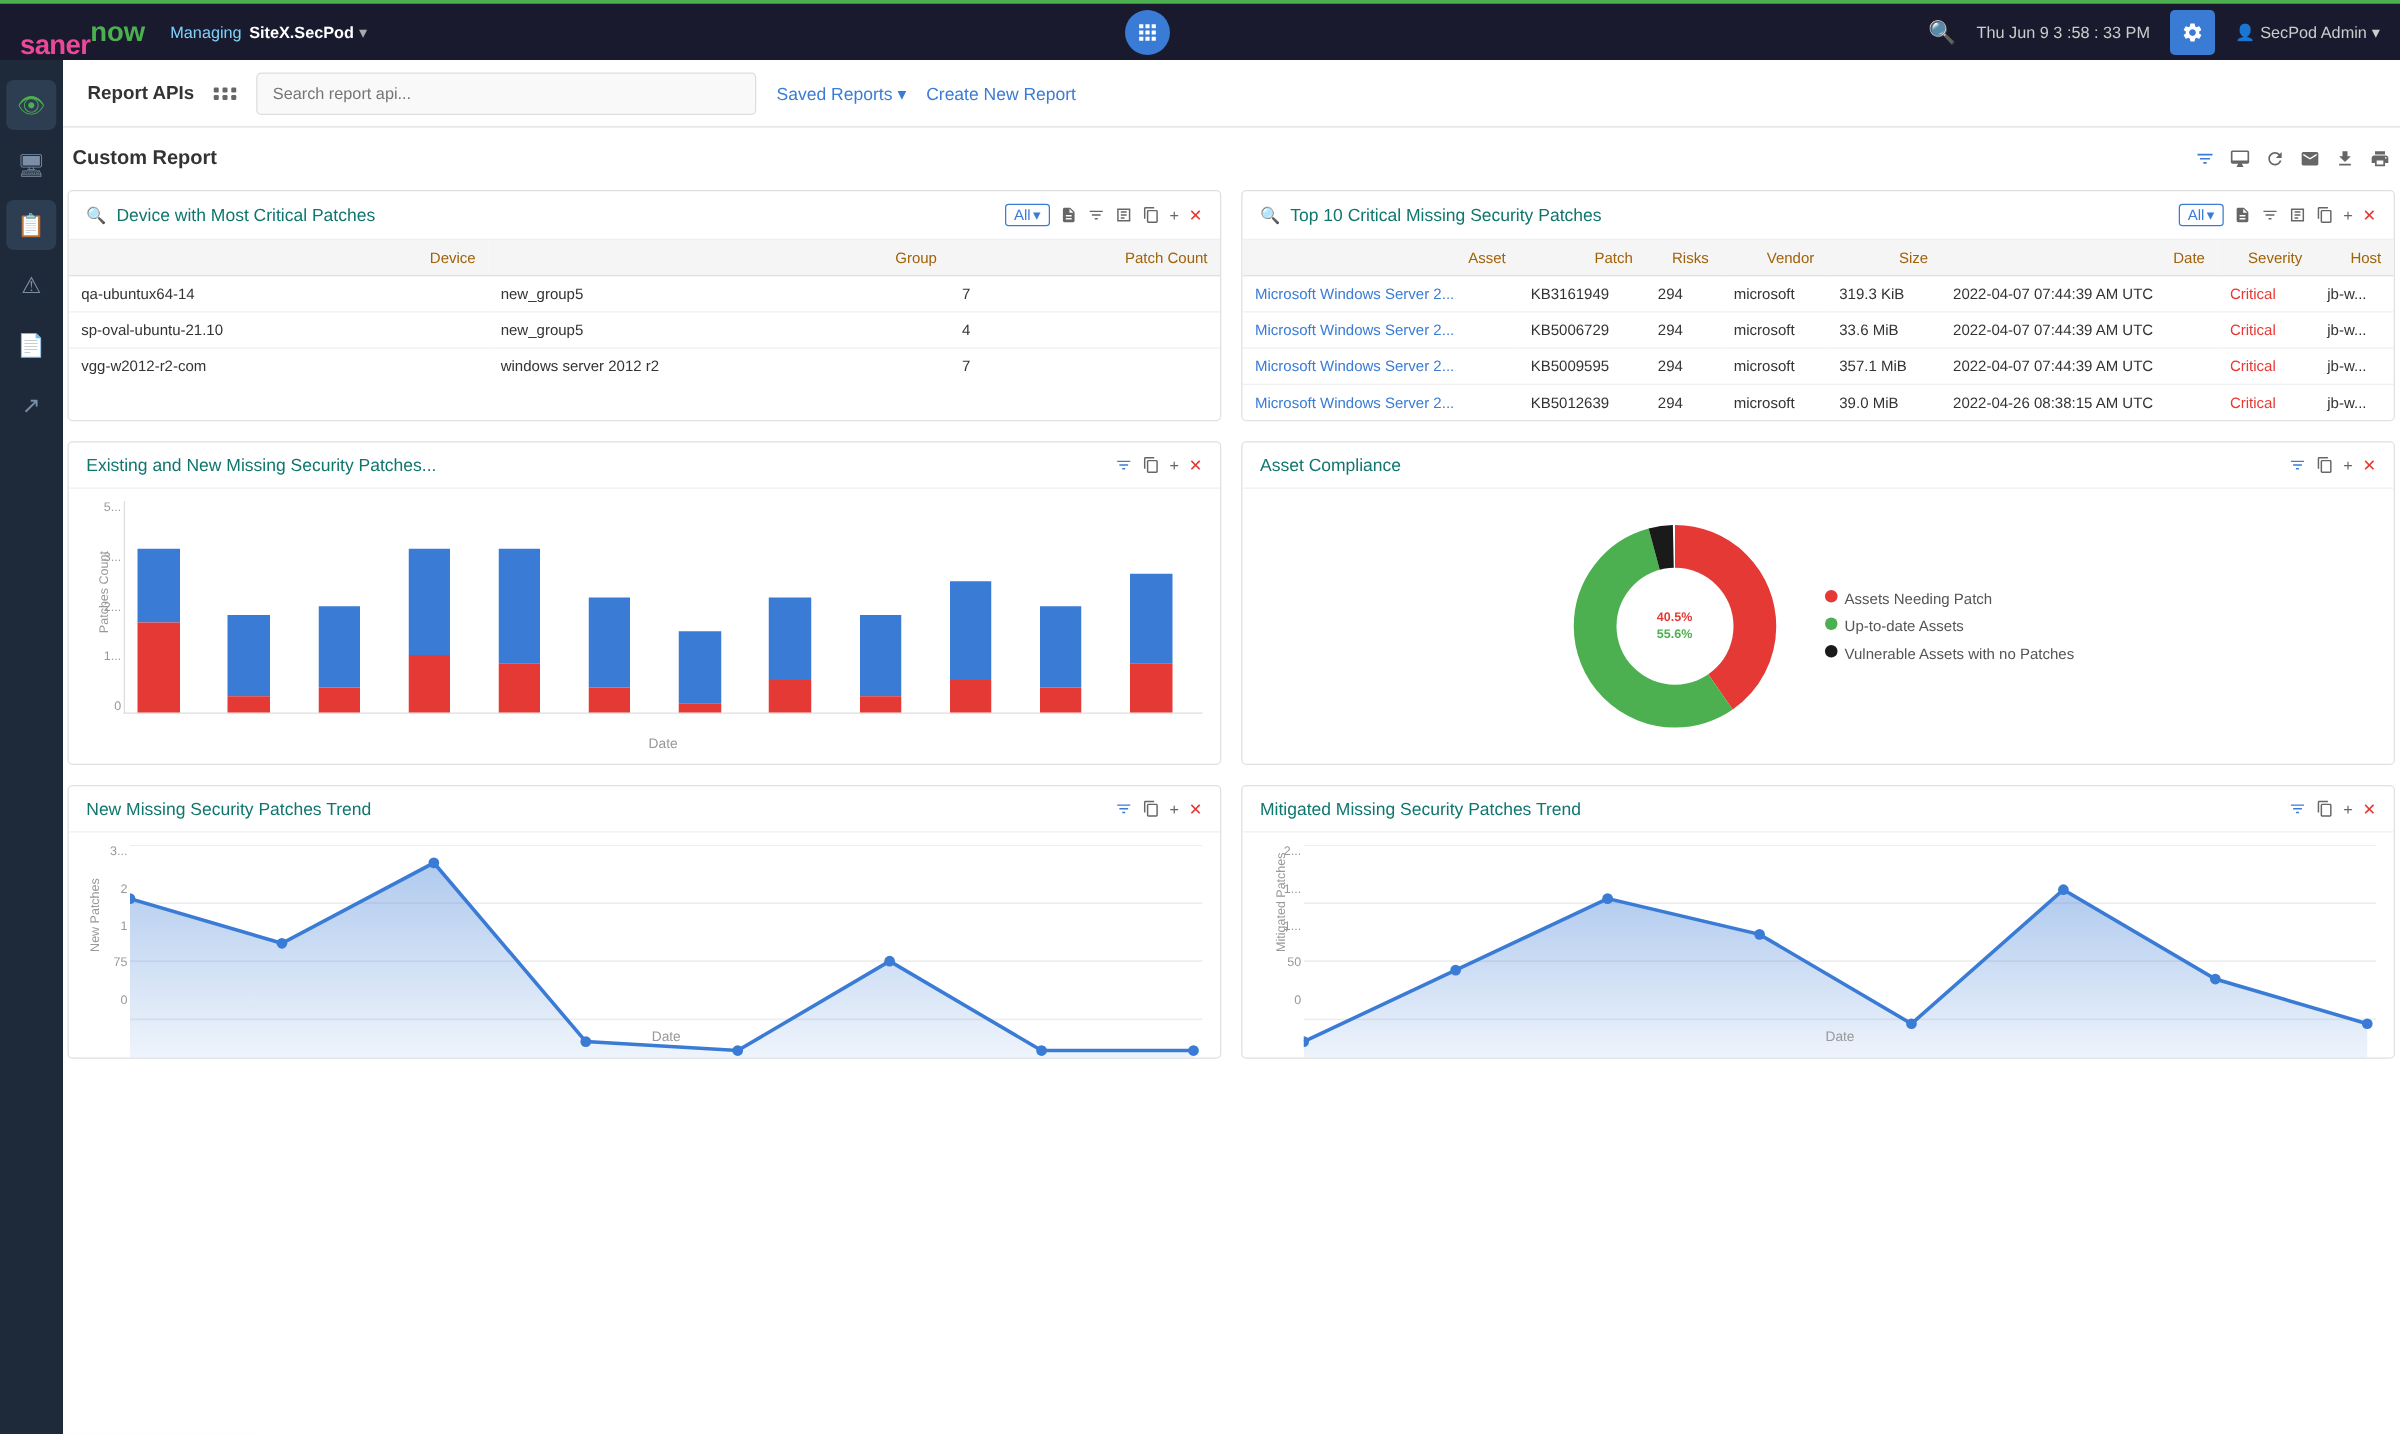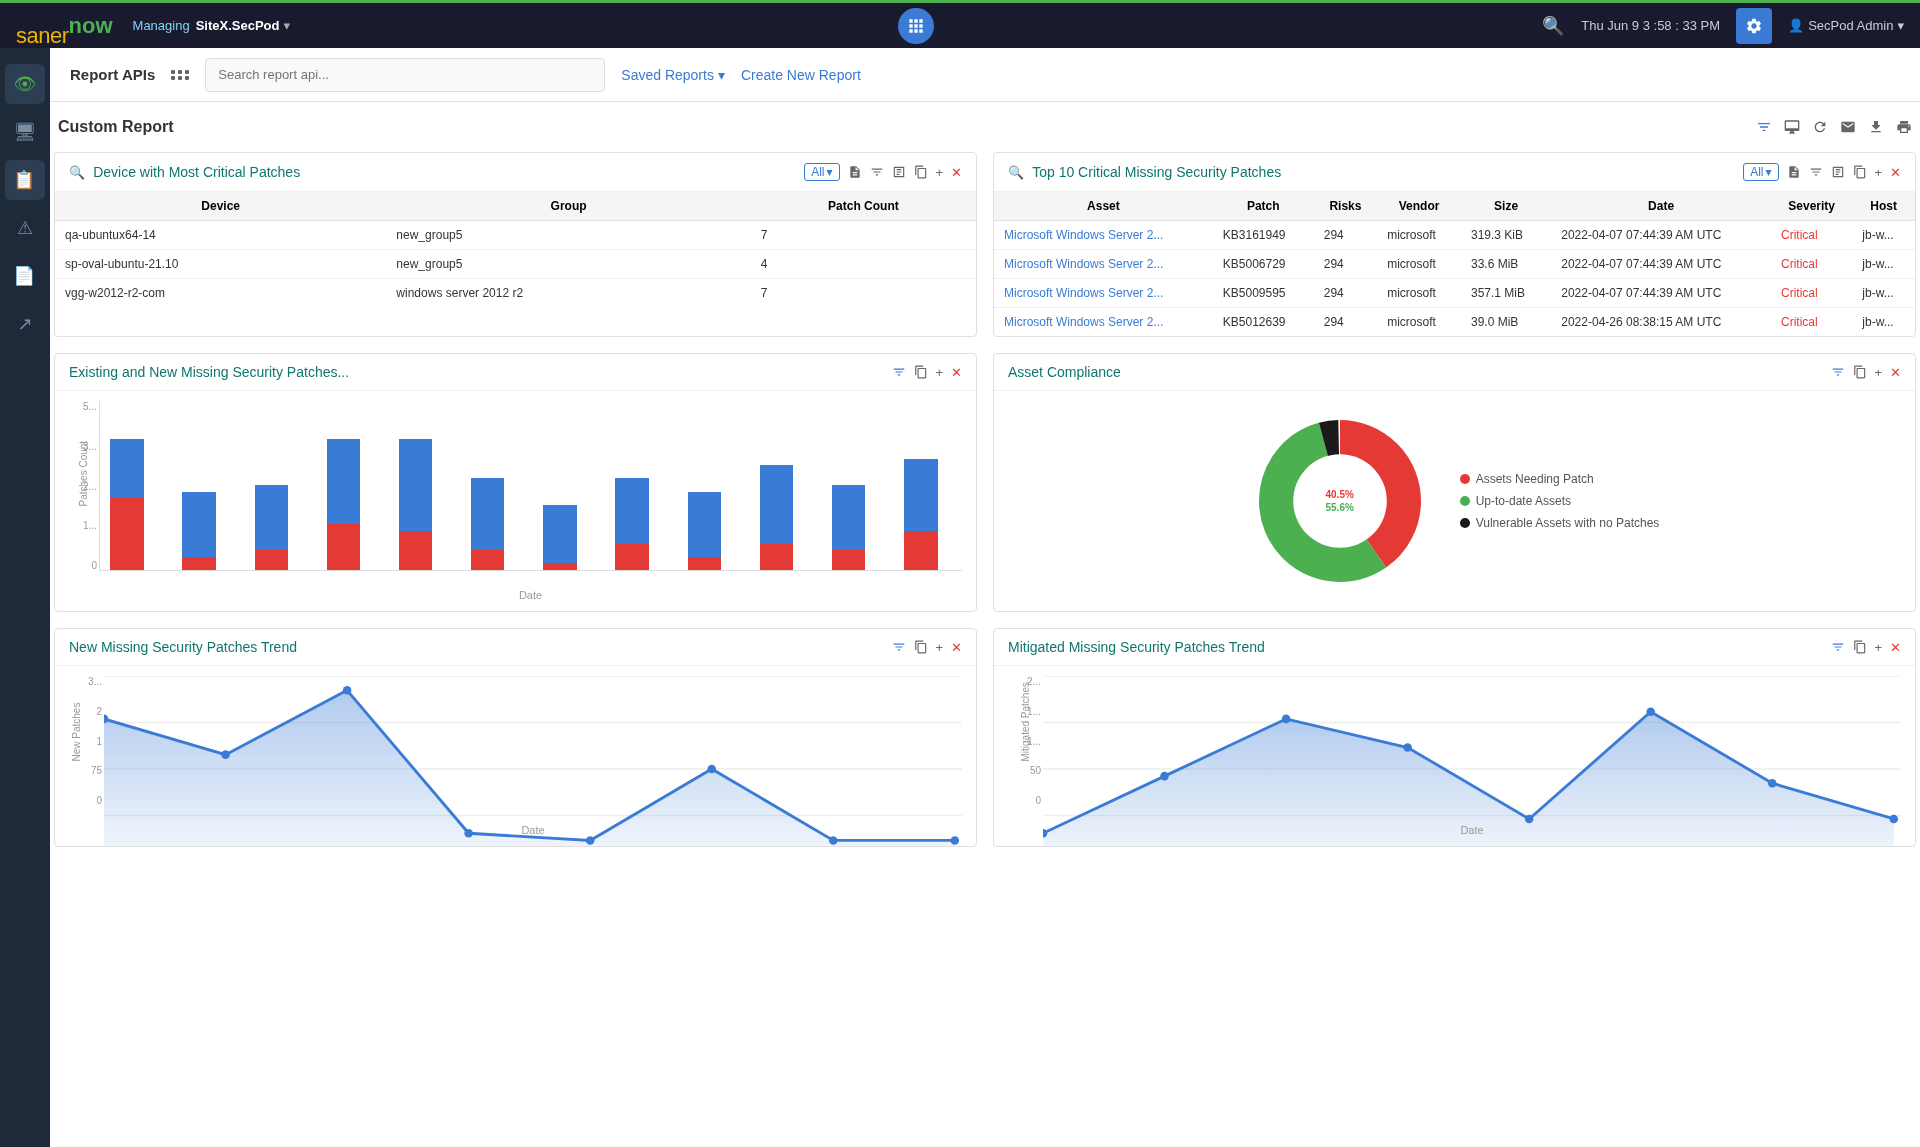--- a/index.html
+++ b/index.html
@@ -11,21 +11,21 @@
       background: #1a1a2e;
       display: flex;
       align-items: center;
       padding: 0 16px;
       position: fixed;
       top: 0; left: 0; right: 0;
       z-index: 100;
       border-top: 3px solid #4caf50;
     }
     .logo { display: flex; align-items: center; margin-right: 20px; }
-    .logo-saner { color: #eab308; font-size: 22px; font-weight: 400; letter-spacing: -0.5px; margin-top: 20px; }
+    .logo-saner { color: #ec4899; font-size: 22px; font-weight: 700; letter-spacing: -0.5px; margin-top: 20px; }
     .logo-now { color: #4caf50; font-size: 22px; font-weight: 700; }
     .nav-managing { color: #7dd3fc; font-size: 13px; margin-right: 6px; }
     .nav-site { color: #fff; font-size: 13px; font-weight: 600; margin-right: 4px; }
     .nav-dropdown { color: #aaa; cursor: pointer; }
     .nav-center { flex: 1; display: flex; justify-content: center; }
     .grid-icon-btn {
       width: 36px; height: 36px;
       background: #3a7bd5;
       border-radius: 50%;
       display: flex; align-items: center; justify-content: center;
@@ -179,23 +179,23 @@
       border: 1px solid #3a7bd5;
       border-radius: 3px;
       padding: 1px 6px;
     }
 
     
     .widget-table { width: 100%; border-collapse: collapse; font-size: 12px; }
     .widget-table th {
       background: #f5f5f5;
       padding: 7px 10px;
-      text-align: center;
-      font-weight: 700;
-      color: #000000;
+      text-align: right;
+      font-weight: 400;
+      color: #a16207;
       border-bottom: 1px solid #e0e0e0;
     }
     .widget-table td {
       padding: 7px 10px;
       border-bottom: 1px solid #f0f0f0;
       color: #333;
     }
     .widget-table tr:last-child td { border-bottom: none; }
     .widget-table .link-cell { color: #3a7bd5; }
 
@@ -251,21 +251,21 @@
     .donut-chart { position: relative; width: 180px; height: 180px; }
     .donut-chart svg { width: 180px; height: 180px; }
     .donut-center-text {
       position: absolute;
       top: 50%; left: 50%;
       transform: translate(-50%, -50%);
       font-size: 11px; color: #555; text-align: center;
     }
     .donut-percent { font-size: 12px; font-weight: 600; }
     .legend-items { display: flex; flex-direction: column; gap: 8px; }
-    .legend-item { display: flex; align-items: center; gap: 6px; font-size: 12px; color: #555; }
+    .legend-item { display: flex; align-items: flex-start; gap: 6px; font-size: 12px; color: #555; }
     .legend-dot { width: 10px; height: 10px; border-radius: 50%; flex-shrink: 0; }
 
     
     .line-chart-wrap {
       position: relative;
       height: 160px;
       padding-left: 35px;
       padding-bottom: 30px;
     }
     .line-chart-svg {

